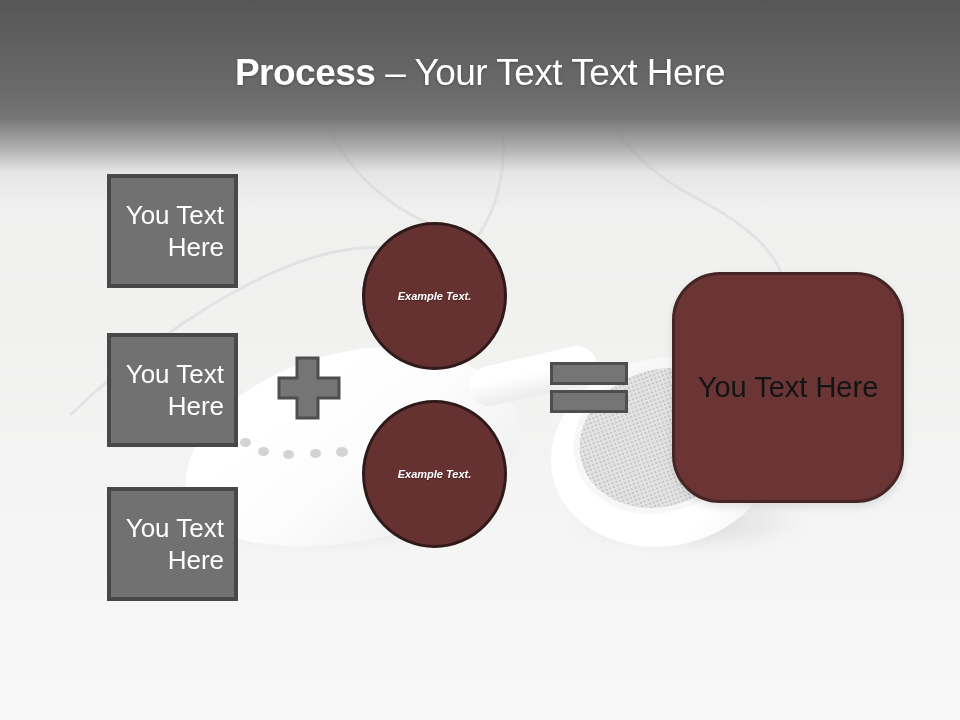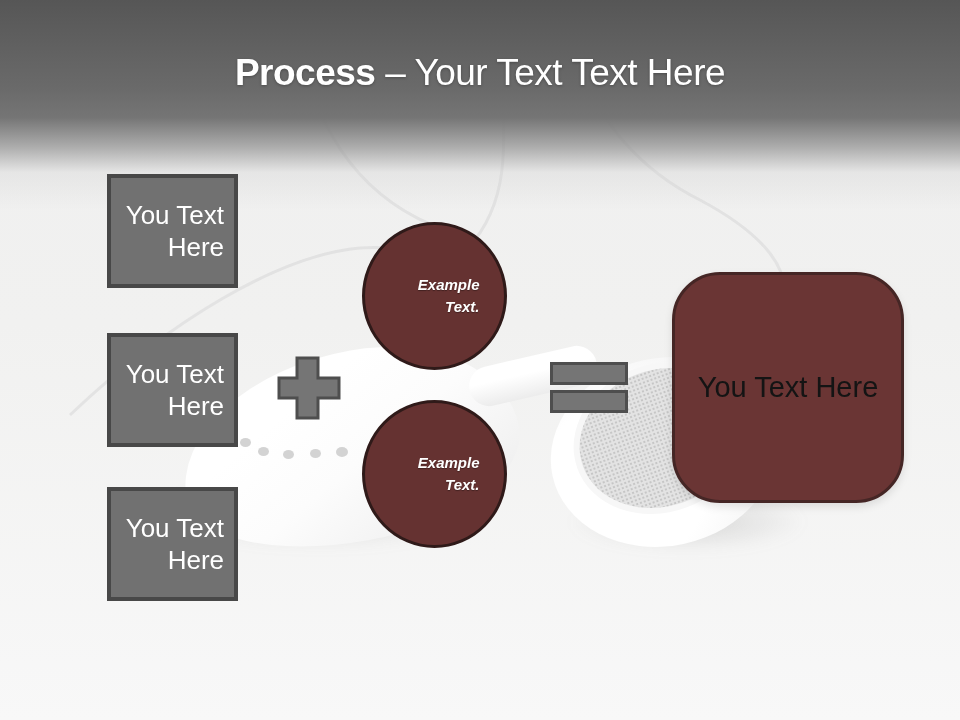--- a/index.html
+++ b/index.html
@@ -69,21 +69,21 @@
   #plus{left:277px;top:356px;width:64px;height:64px;z-index:3;position:absolute;}
 
   .equals-bar{position:absolute;z-index:3;box-sizing:border-box;
     left:550px;width:78px;height:23px;background:#757575;border:3px solid #4e4e4e;}
   #equals-bar-1{top:362px;}
   #equals-bar-2{top:390px;}
 
   .maroon-circle{
     width:145px;height:148px;border-radius:50%;
     background:#653231;border:3px solid #2f1a19;
-    color:#ffffff;font-size:15px;font-weight:bold;font-style:italic;line-height:22px;
+    color:#ffffff;font-size:11px;font-weight:bold;font-style:italic;line-height:22px;
     text-shadow:0 1px 1px rgba(0,0,0,0.35);
   }
   .maroon-circle .wrap{max-width:90px;}
   #circle-1{left:362px;top:222px;}
   #circle-2{left:362px;top:400px;}
 
   #result-box{
     left:672px;top:272px;width:232px;height:231px;border-radius:48px;
     background:#6a3534;border:3px solid #452625;
     color:#141414;font-size:29px;white-space:nowrap;

